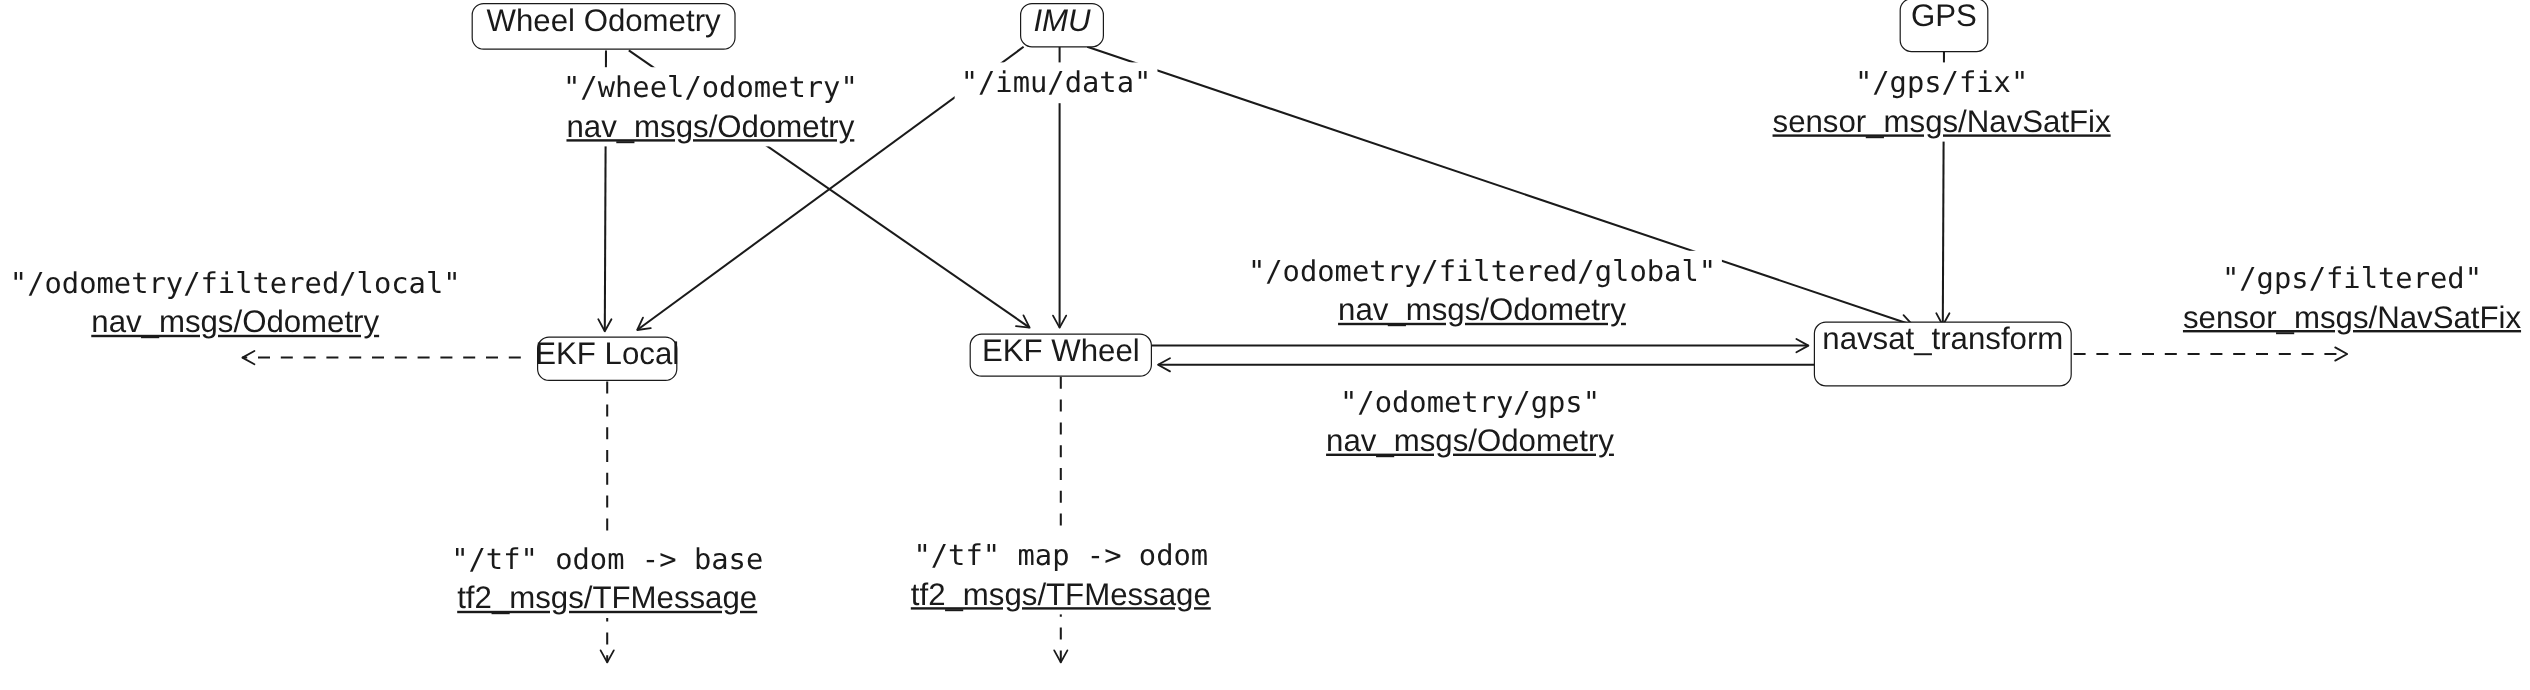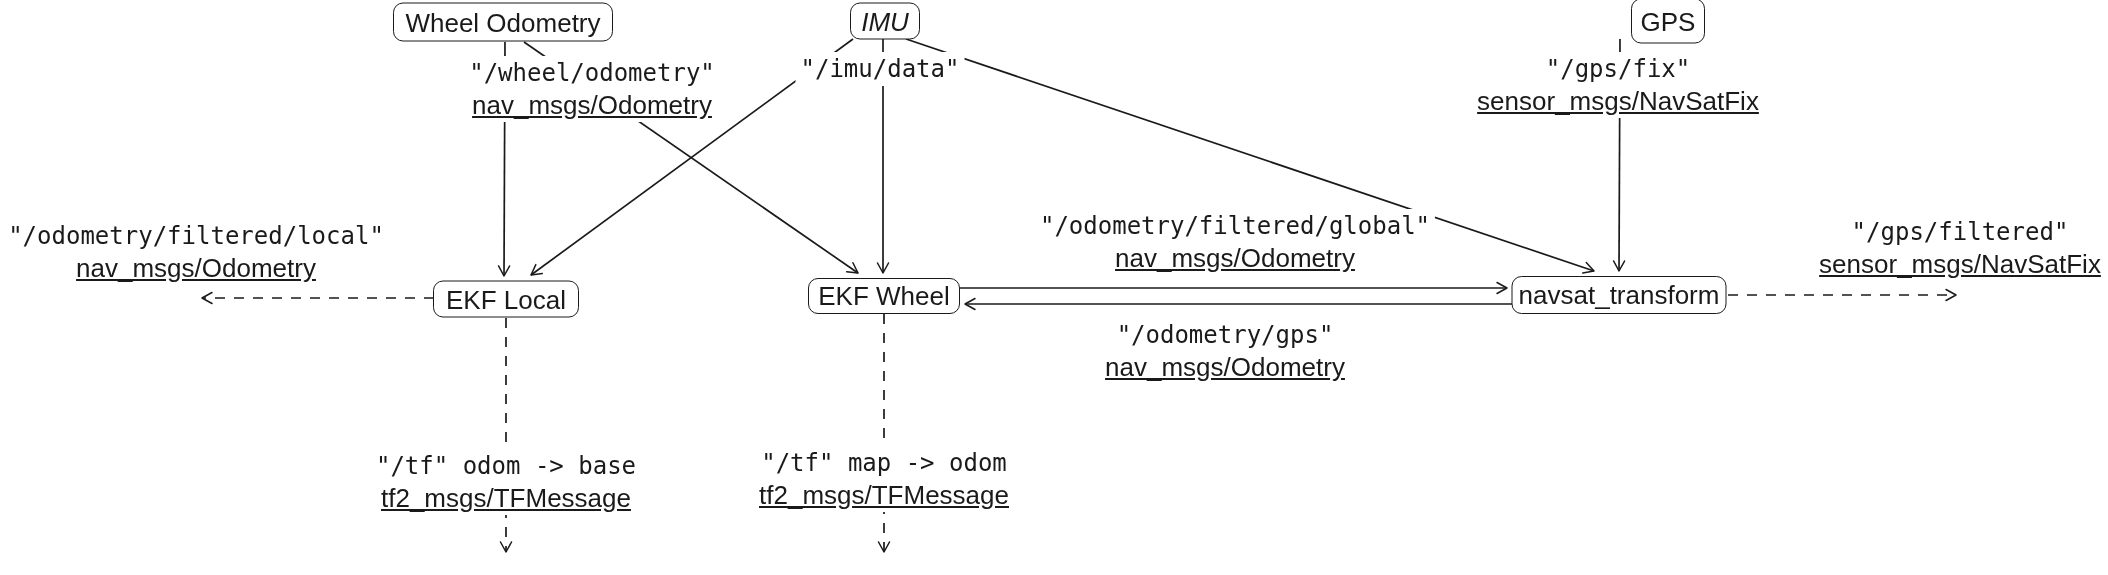--- a/index.html
+++ b/index.html
@@ -18,21 +18,21 @@
     z-index: 1;
   }
   .node {
     position: absolute;
     transform: translate(-50%, -50%);
     box-sizing: border-box;
     border: 1.7px solid #1a1a1a;
     border-radius: 10px;
     background: #ffffff;
     display: flex;
-    align-items: center;
+    align-items: flex-start;
     justify-content: center;
     font-size: 26px;
     line-height: 1;
     white-space: nowrap;
     z-index: 3;
   }
   .topic-label {
     position: absolute;
     transform: translateX(-50%);
     text-align: center;
@@ -88,25 +88,25 @@
     <div class="topic-label" style="left: 1225px; top: 318px;"><span class="topic-line1">"/odometry/gps"</span><span class="topic-line2">nav_msgs/Odometry</span></div>
     <div class="topic-label" style="left: 1960px; top: 215px;"><span class="topic-line1">"/gps/filtered"</span><span class="topic-line2">sensor_msgs/NavSatFix</span></div>
     <div class="topic-label" style="left: 506px; top: 449px;"><span class="topic-line1">"/tf" odom -&gt; base</span><span class="topic-line2">tf2_msgs/TFMessage</span></div>
     <div class="topic-label" style="left: 884px; top: 446px;"><span class="topic-line1">"/tf" map -&gt; odom</span><span class="topic-line2">tf2_msgs/TFMessage</span></div>
     <div class="node" style="left: 503px; top: 22px; width: 220px; height: 39px;">
       <span>Wheel Odometry</span>
     </div>
     <div class="node" style="left: 885px; top: 21px; width: 70px; height: 37px; font-style: italic;">
       <span>IMU</span>
     </div>
-    <div class="node" style="left: 1620px; top: 21px; width: 74px; height: 45px; margin-left: 48px;">
+    <div class="node" style="left: 1620px; top: 21px; width: 74px; height: 45px;">
       <span>GPS</span>
     </div>
-    <div class="node" style="left: 506px; top: 299px; width: 146px; height: 37px;">
+    <div class="node" style="left: 506px; top: 299px; width: 117px; height: 37px;">
       <span>EKF Local</span>
     </div>
     <div class="node" style="left: 884px; top: 296px; width: 152px; height: 36px;">
       <span>EKF Wheel</span>
     </div>
-    <div class="node" style="left: 1619px; top: 295px; width: 215px; height: 38px;">
+    <div class="node" style="left: 1619px; top: 295px; width: 215px; height: 54px;">
       <span>navsat_transform</span>
     </div>
   </div>
 
 </body></html>

